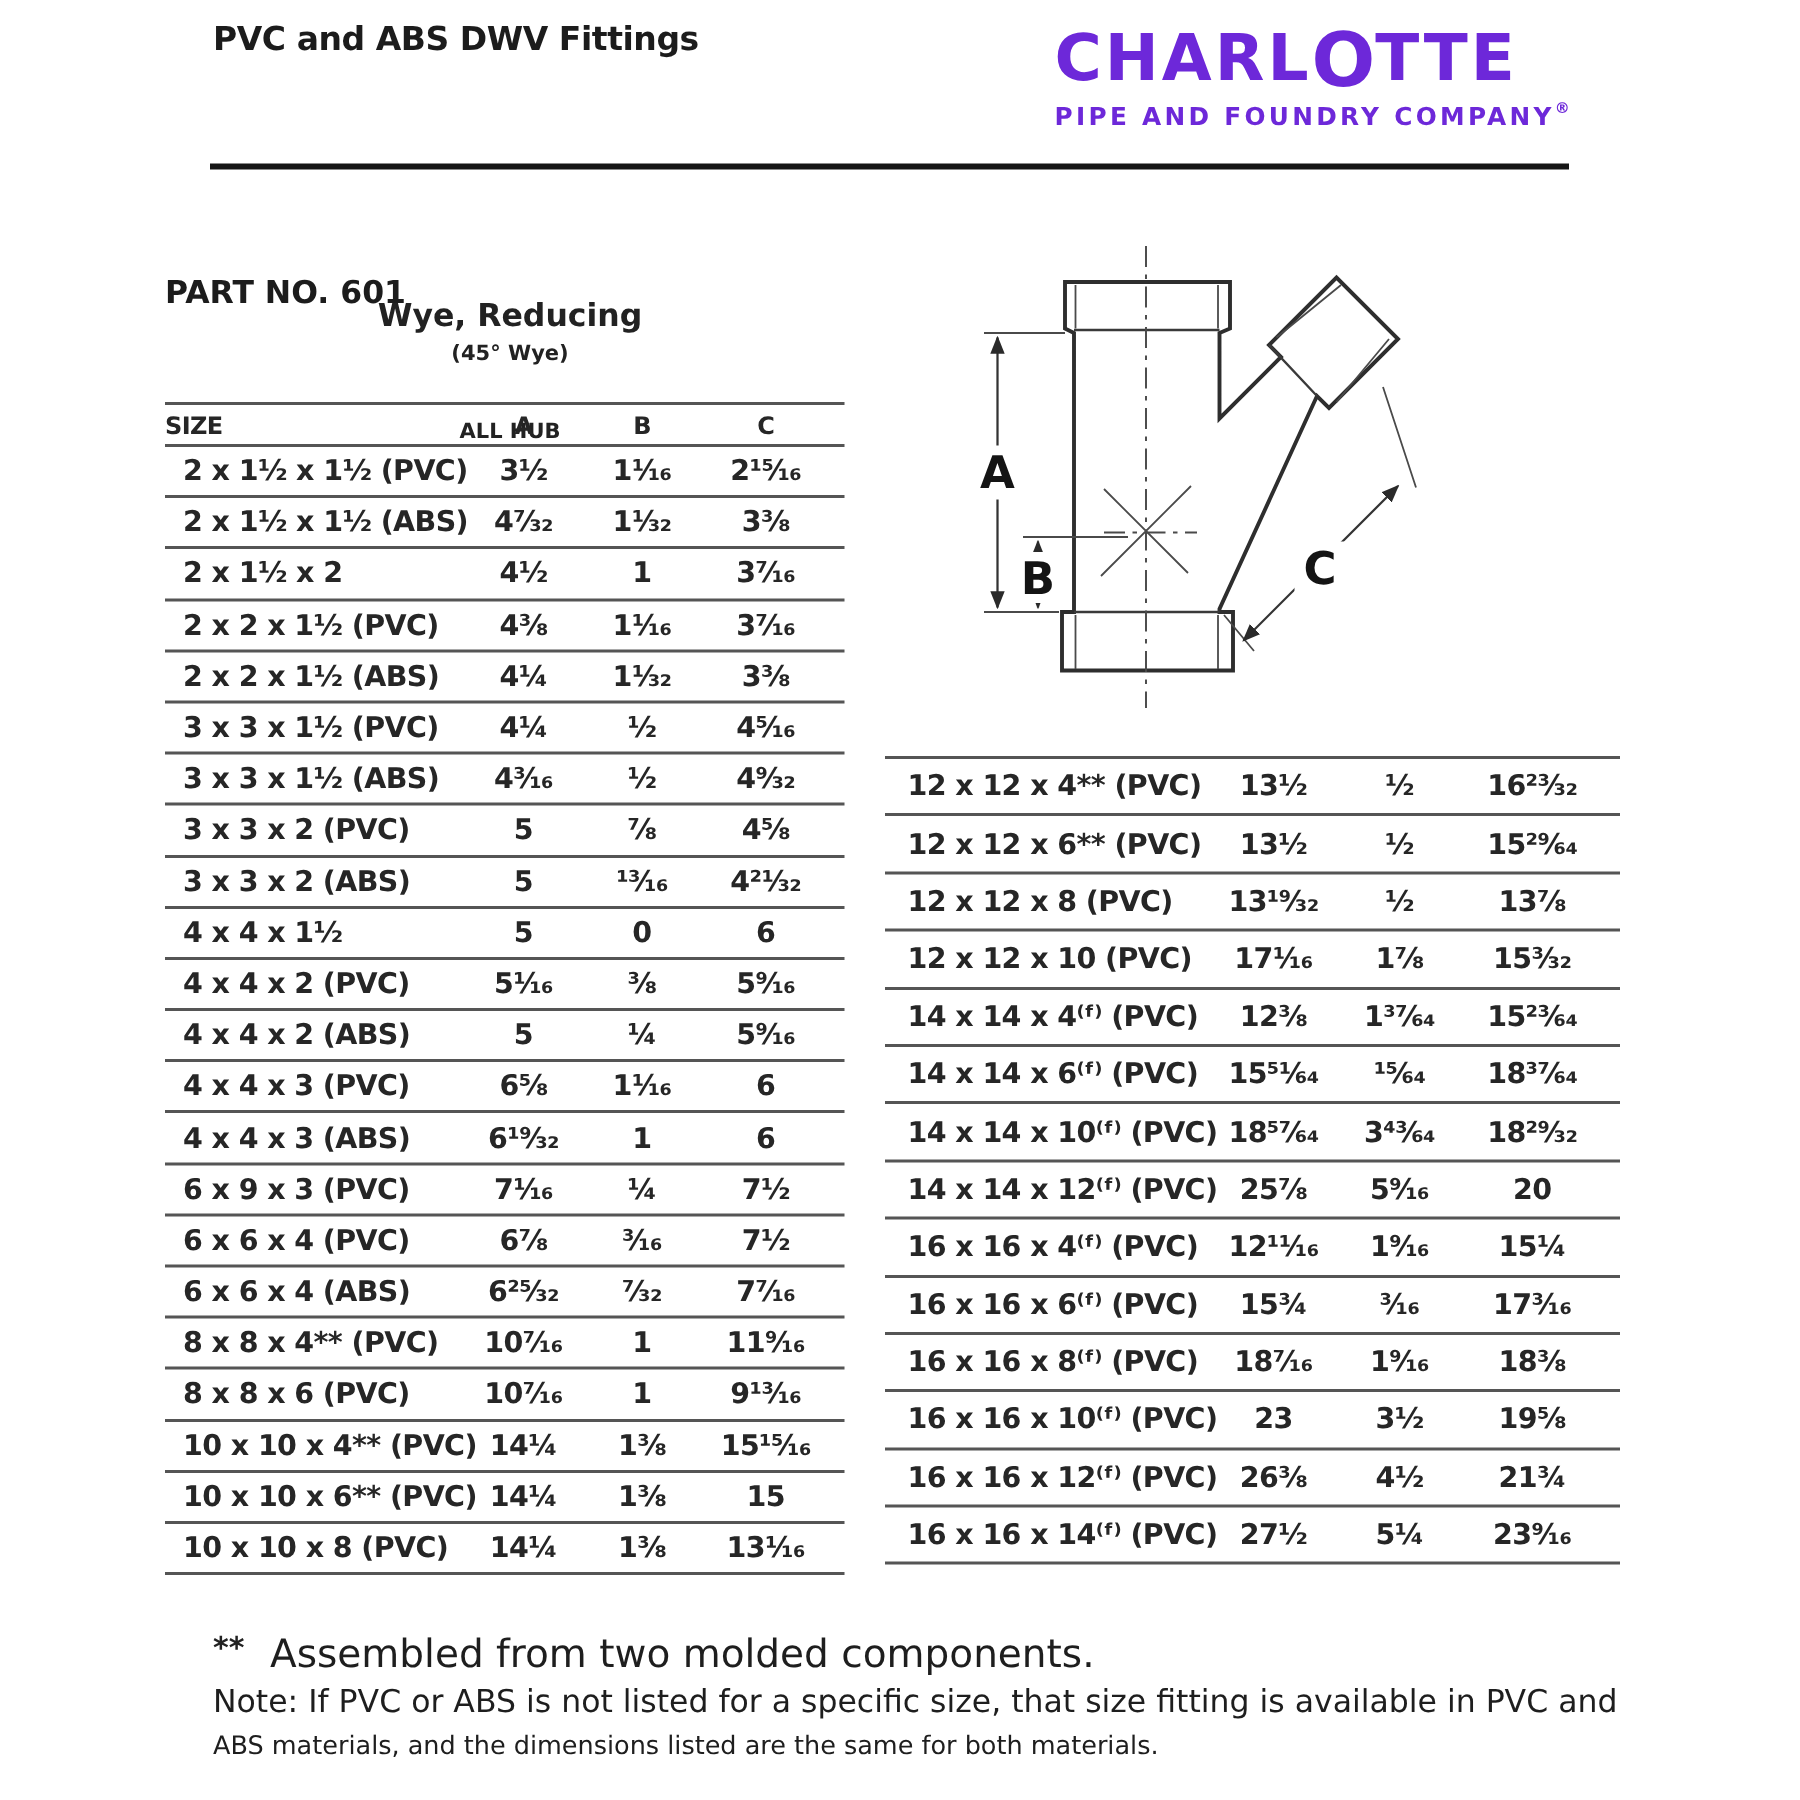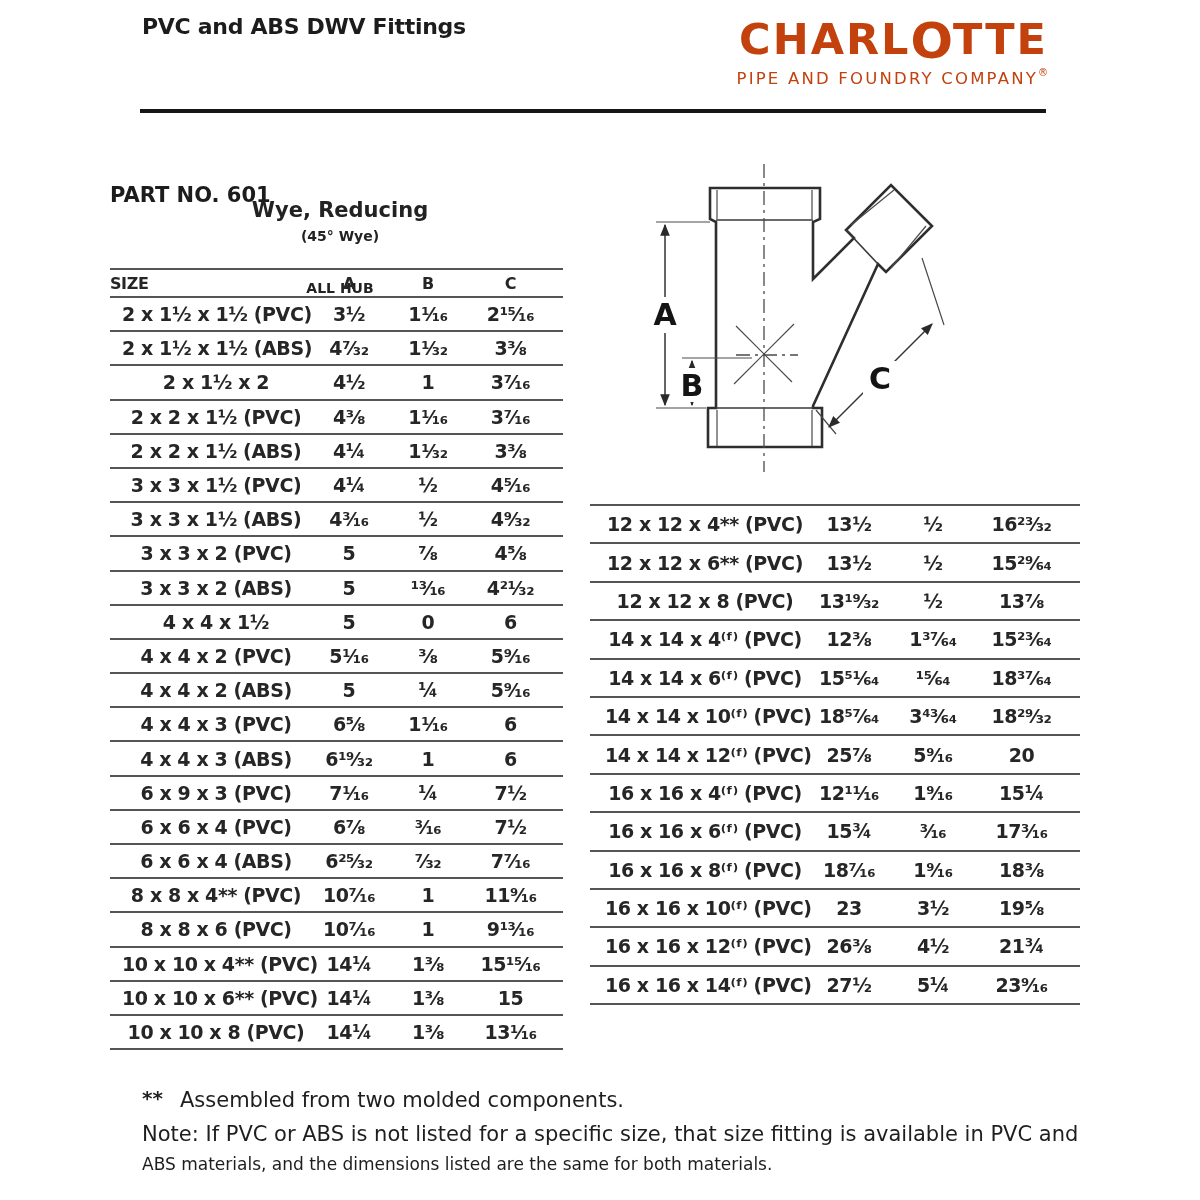--- a/index.html
+++ b/index.html
@@ -5,50 +5,50 @@
   html,body{margin:0;padding:0;background:#e9e9e9;}
   .page{
     position:relative;width:1200px;height:1200px;margin:0 auto;
     background:#ffffff;overflow:hidden;
     font-family:"DejaVu Sans","Liberation Sans",sans-serif;
     color:#222;
   }
   .abs{position:absolute;}
   
   .doc-title{left:142px;top:14px;font-size:22px;font-weight:bold;letter-spacing:-0.3px;color:#1c1c1c;}
-  .brand-wrap{left:703px;top:18px;width:345px;text-align:right;color:#c2410c;}
+  .brand-wrap{left:703px;top:18px;width:345px;text-align:left;color:#6d28d9;}
   .brand-main{font-size:43px;font-weight:800;letter-spacing:2px;line-height:1;white-space:nowrap;}
   .brand-o{display:inline-block;font-size:50px;line-height:0;vertical-align:-4px;letter-spacing:0;}
-  .brand-sub{font-size:16.5px;font-weight:normal;letter-spacing:2.2px;margin-top:6px;white-space:nowrap;}
+  .brand-sub{font-size:16.5px;font-weight:bold;letter-spacing:2.2px;margin-top:6px;white-space:nowrap;}
   .brand-reg{font-size:10px;vertical-align:8px;letter-spacing:0;}
   .top-rule{left:140px;top:109px;width:906px;height:4px;background:#161616;}
   
   .part-no{left:110px;top:170px;font-size:21px;font-weight:bold;color:#1c1c1c;margin-top:13px;}
   .part-name{left:180px;top:198px;width:320px;text-align:center;font-size:21px;font-weight:bold;}
   .part-sub1{left:180px;top:228px;width:320px;text-align:center;font-size:14px;font-weight:bold;}
   .part-sub2{left:180px;top:248px;width:320px;text-align:center;font-size:14px;font-weight:bold;margin-top:32px;}
   
   .tbl{font-weight:bold;font-size:19px;letter-spacing:-0.4px;color:#262626;}
   .tbl-left{left:110px;top:268px;width:453px;}
   .tbl-right{left:590px;top:504px;width:490px;border-top:2px solid #555;}
   .thead{display:grid;grid-template-columns:200px 78px 80px 85px;height:26px;
          border-top:2px solid #555;border-bottom:2px solid #555;align-items:center;
          font-size:16px;}
   .thead .h0{padding-right:46px;}
   .thead .hc{text-align:center;}
   .trow{display:grid;align-items:center;border-bottom:2px solid #555;}
   .tbl-left .trow{grid-template-columns:200px 78px 80px 85px;height:32.2px;}
   .tbl-right .trow{grid-template-columns:215px 88px 80px 97px;height:36.4px;}
   .tcell{white-space:nowrap;}
-  .tcell.c0{text-align:center;padding-left:12px;}
+  .tcell.c0{text-align:left;padding-left:12px;}
   .tbl-right .tcell.c0{padding-left:15px;}
   .tcell.c1,.tcell.c2,.tcell.c3{text-align:center;}
   
   .fn-marker{left:142px;top:1086px;font-size:20px;font-weight:bold;}
-  .fn-assembled{left:180px;top:1088px;font-size:21px;font-weight:400;color:#1e1e1e;}
+  .fn-assembled{left:180px;top:1088px;font-size:26px;font-weight:400;color:#1e1e1e;}
   .fn-note1{left:142px;top:1122px;font-size:21px;font-weight:400;color:#1e1e1e;}
   .fn-note2{left:142px;top:1154px;font-size:17px;font-weight:400;color:#1e1e1e;}
   
   .diagram{left:620px;top:158px;width:480px;height:342px;}
   .outline{fill:none;stroke:#2e2e2e;stroke-width:2.6;stroke-linejoin:miter;}
   .detail{fill:none;stroke:#3a3a3a;stroke-width:1.6;}
   .thin{fill:none;stroke:#4a4a4a;stroke-width:1.2;}
   .cline{fill:none;stroke:#4a4a4a;stroke-width:1.3;stroke-dasharray:14 5 3 5;}
   .dim{fill:none;stroke:#333;stroke-width:1.5;}
   .dim-label{font-size:30px;font-weight:bold;fill:#141414;}
@@ -229,20 +229,26 @@
           <div class="tcell c2">½</div>
           <div class="tcell c3">15²⁹⁄₆₄</div>
         </div>
         <div class="trow">
           <div class="tcell c0">12 x 12 x 8 (PVC)</div>
           <div class="tcell c1">13¹⁹⁄₃₂</div>
           <div class="tcell c2">½</div>
           <div class="tcell c3">13⅞</div>
         </div>
         <div class="trow">
+          <div class="tcell c0">12 x 12 x 10 (PVC)</div>
+          <div class="tcell c1">17¹⁄₁₆</div>
+          <div class="tcell c2">1⅞</div>
+          <div class="tcell c3">15³⁄₃₂</div>
+        </div>
+        <div class="trow">
           <div class="tcell c0">14 x 14 x 4⁽ᶠ⁾ (PVC)</div>
           <div class="tcell c1">12⅜</div>
           <div class="tcell c2">1³⁷⁄₆₄</div>
           <div class="tcell c3">15²³⁄₆₄</div>
         </div>
         <div class="trow">
           <div class="tcell c0">14 x 14 x 6⁽ᶠ⁾ (PVC)</div>
           <div class="tcell c1">15⁵¹⁄₆₄</div>
           <div class="tcell c2">¹⁵⁄₆₄</div>
           <div class="tcell c3">18³⁷⁄₆₄</div>

